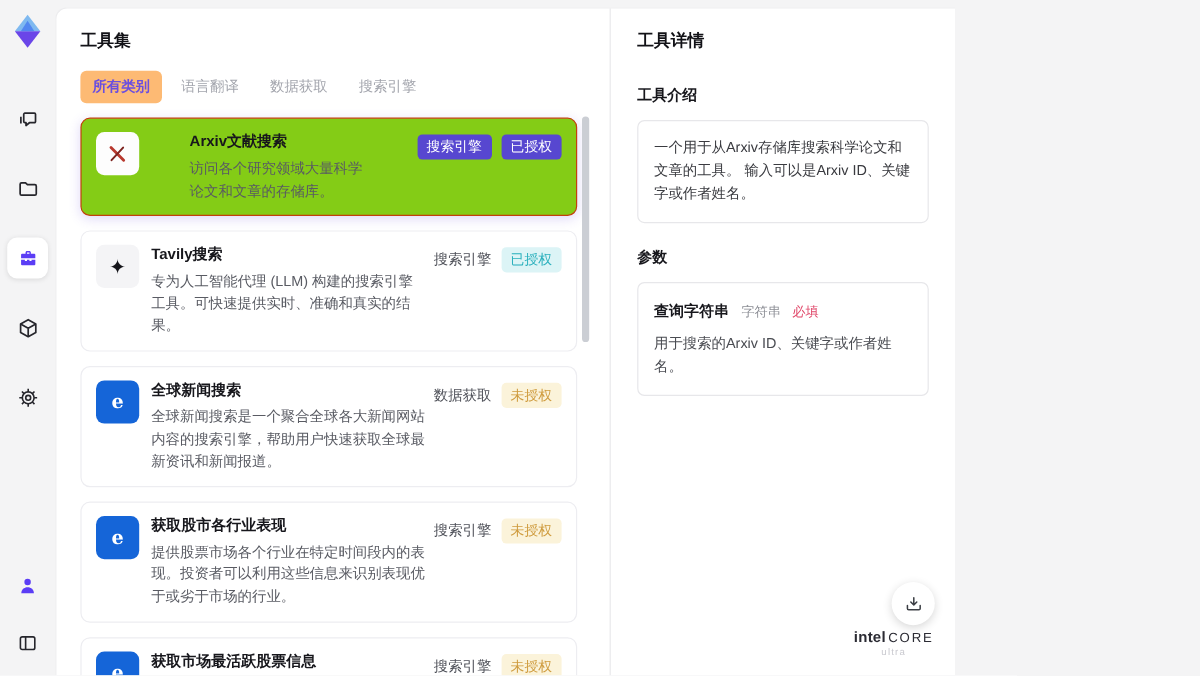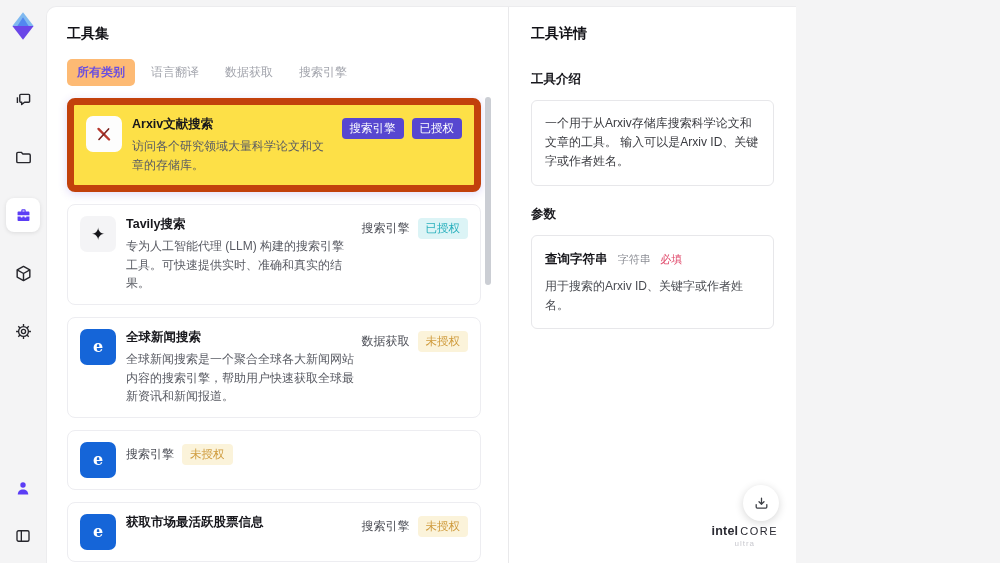--- a/index.html
+++ b/index.html
@@ -25,21 +25,21 @@
   
   .list-pane { position:absolute; left:0; top:0; bottom:0; width:461px; padding:18px 24px 0 20px; overflow:hidden; }
   .page-title { font-size:14px; font-weight:700; color:#121217; margin-bottom:16px; }
   .tabs { display:flex; gap:6px; margin-bottom:12px; }
   .tab { font-size:12px; color:#a3a5ad; padding:5px 10px; border-radius:5px; cursor:pointer; white-space:nowrap; }
   .tab.active { background:#fdba74; color:#6a4ee0; font-weight:700; }
 
   .cards { width:414px; }
   .card { display:flex; align-items:flex-start; background:#fff; border:1px solid #ededf1;
     border-radius:8px; padding:11px 12px; margin-bottom:12px; cursor:pointer; }
-  .card.selected { border:7px solid #c2410c; background:#fde047; box-shadow:0 2px 10px rgba(100,70,220,.20); }
+  .card.selected { border:1px solid #c2410c; background:#84cc16; box-shadow:0 2px 10px rgba(100,70,220,.20);gap:32px; }
   .card-icon { width:36px; height:36px; border-radius:7px; background:#f4f4f6; flex:none;
     display:flex; align-items:center; justify-content:center; margin-right:10px; overflow:hidden; }
   .card-icon.blue { background:#1565d8; color:#ffffff; font-weight:700; font-size:16px;
     font-family:"DejaVu Serif","Liberation Serif",serif; }
   .card-icon .sparkle { font-size:17px; color:#15151a; line-height:1; }
   .card-main { flex:1; min-width:0; padding-right:6px; }
   .card-title { font-size:12.5px; font-weight:700; color:#17171c; margin-bottom:4px; }
   .card-desc { font-size:12px; color:#595b63; line-height:1.55; }
   .card-tags { display:flex; gap:8px; align-items:center; flex:none; margin-top:2px; }
   .tag-solid { background:#5747d0; color:#fff; font-size:11.5px; padding:3px 8px; border-radius:4px; white-space:nowrap; }
@@ -207,20 +207,24 @@
           <div class="card-tags">
             <span class="tag-plain">数据获取</span>
             <span class="badge-unauth">未授权</span>
           </div>
         </div>
 
         <div class="card">
           <div class="card-icon blue">
             <span>e</span>
           </div>
+          <div class="card-main">
+            <div class="card-title">获取股市各行业表现</div>
+            <div class="card-desc">提供股票市场各个行业在特定时间段内的表现。投资者可以利用这些信息来识别表现优于或劣于市场的行业。</div>
+          </div>
           <div class="card-tags">
             <span class="tag-plain">搜索引擎</span>
             <span class="badge-unauth">未授权</span>
           </div>
         </div>
 
         <div class="card">
           <div class="card-icon blue">
             <span>e</span>
           </div>

